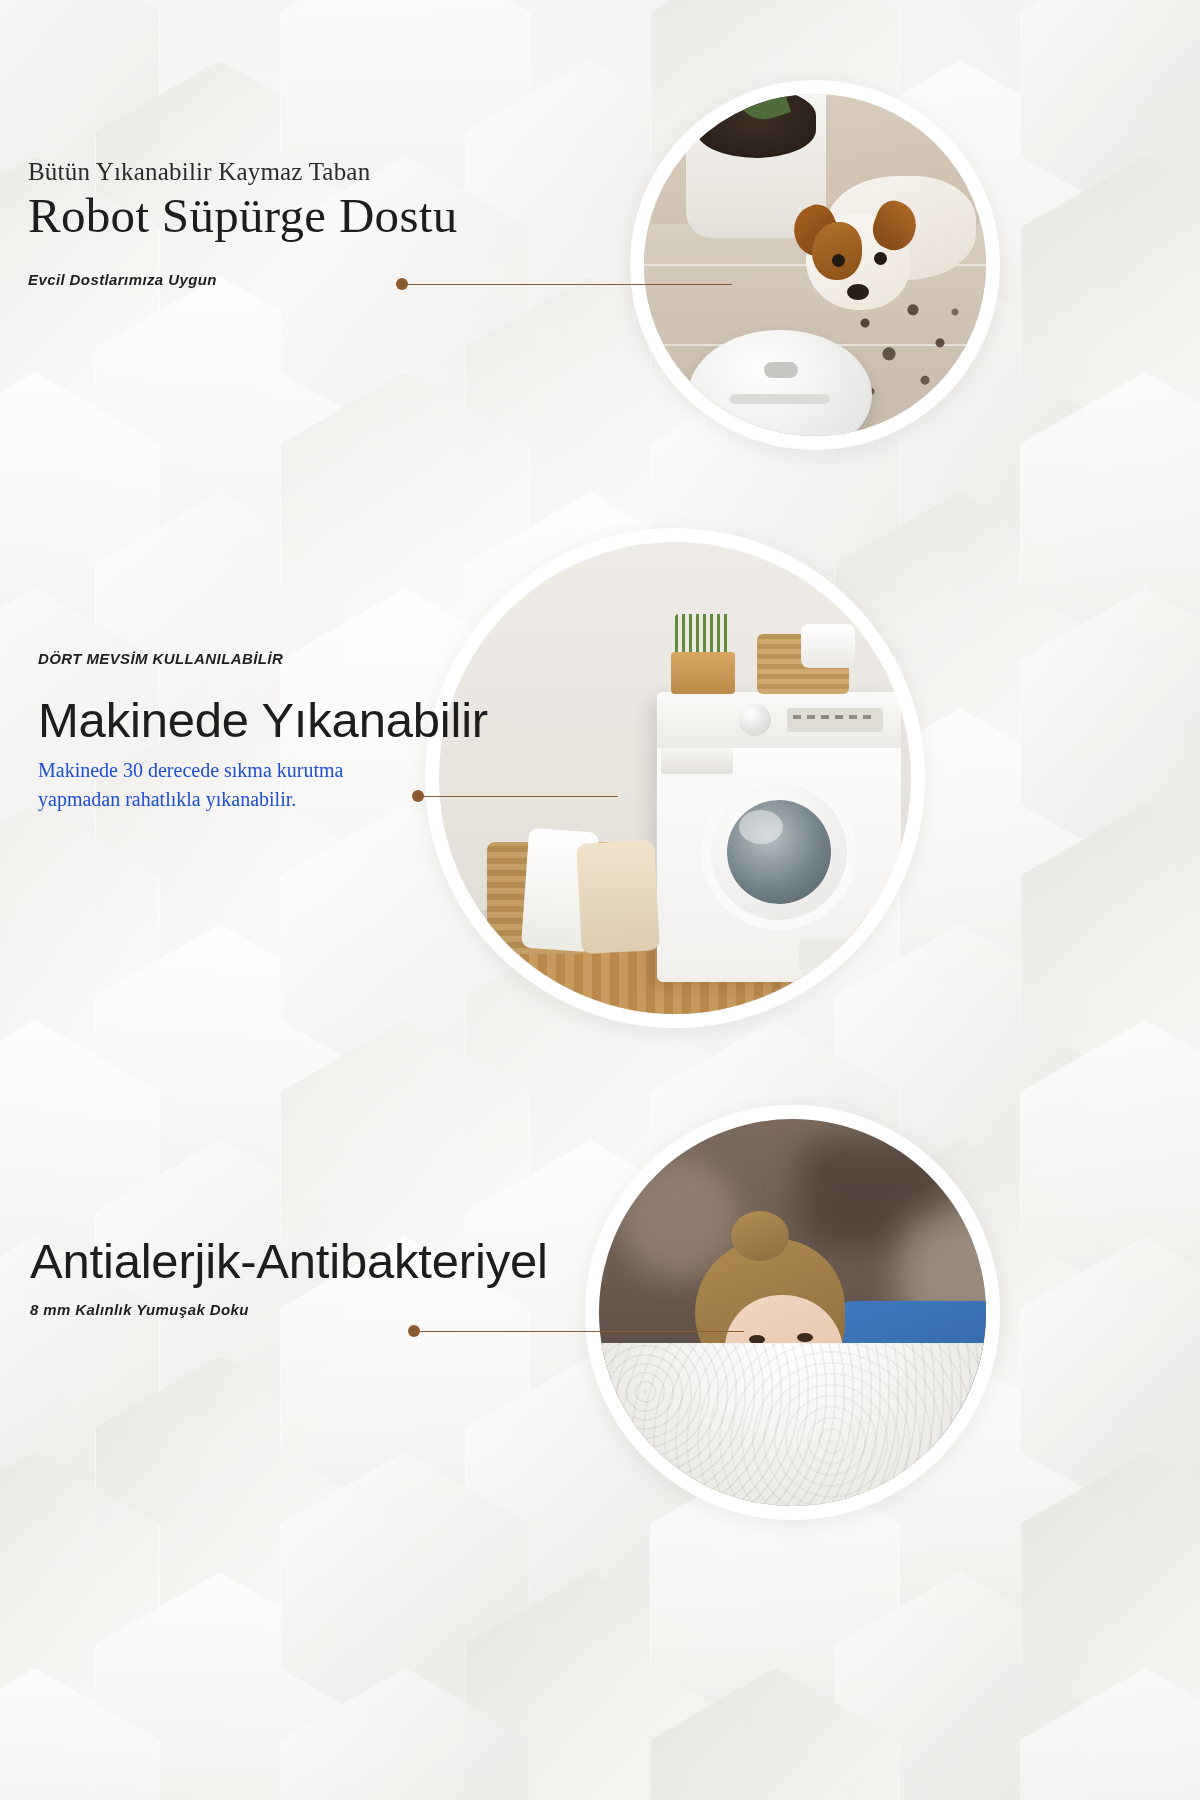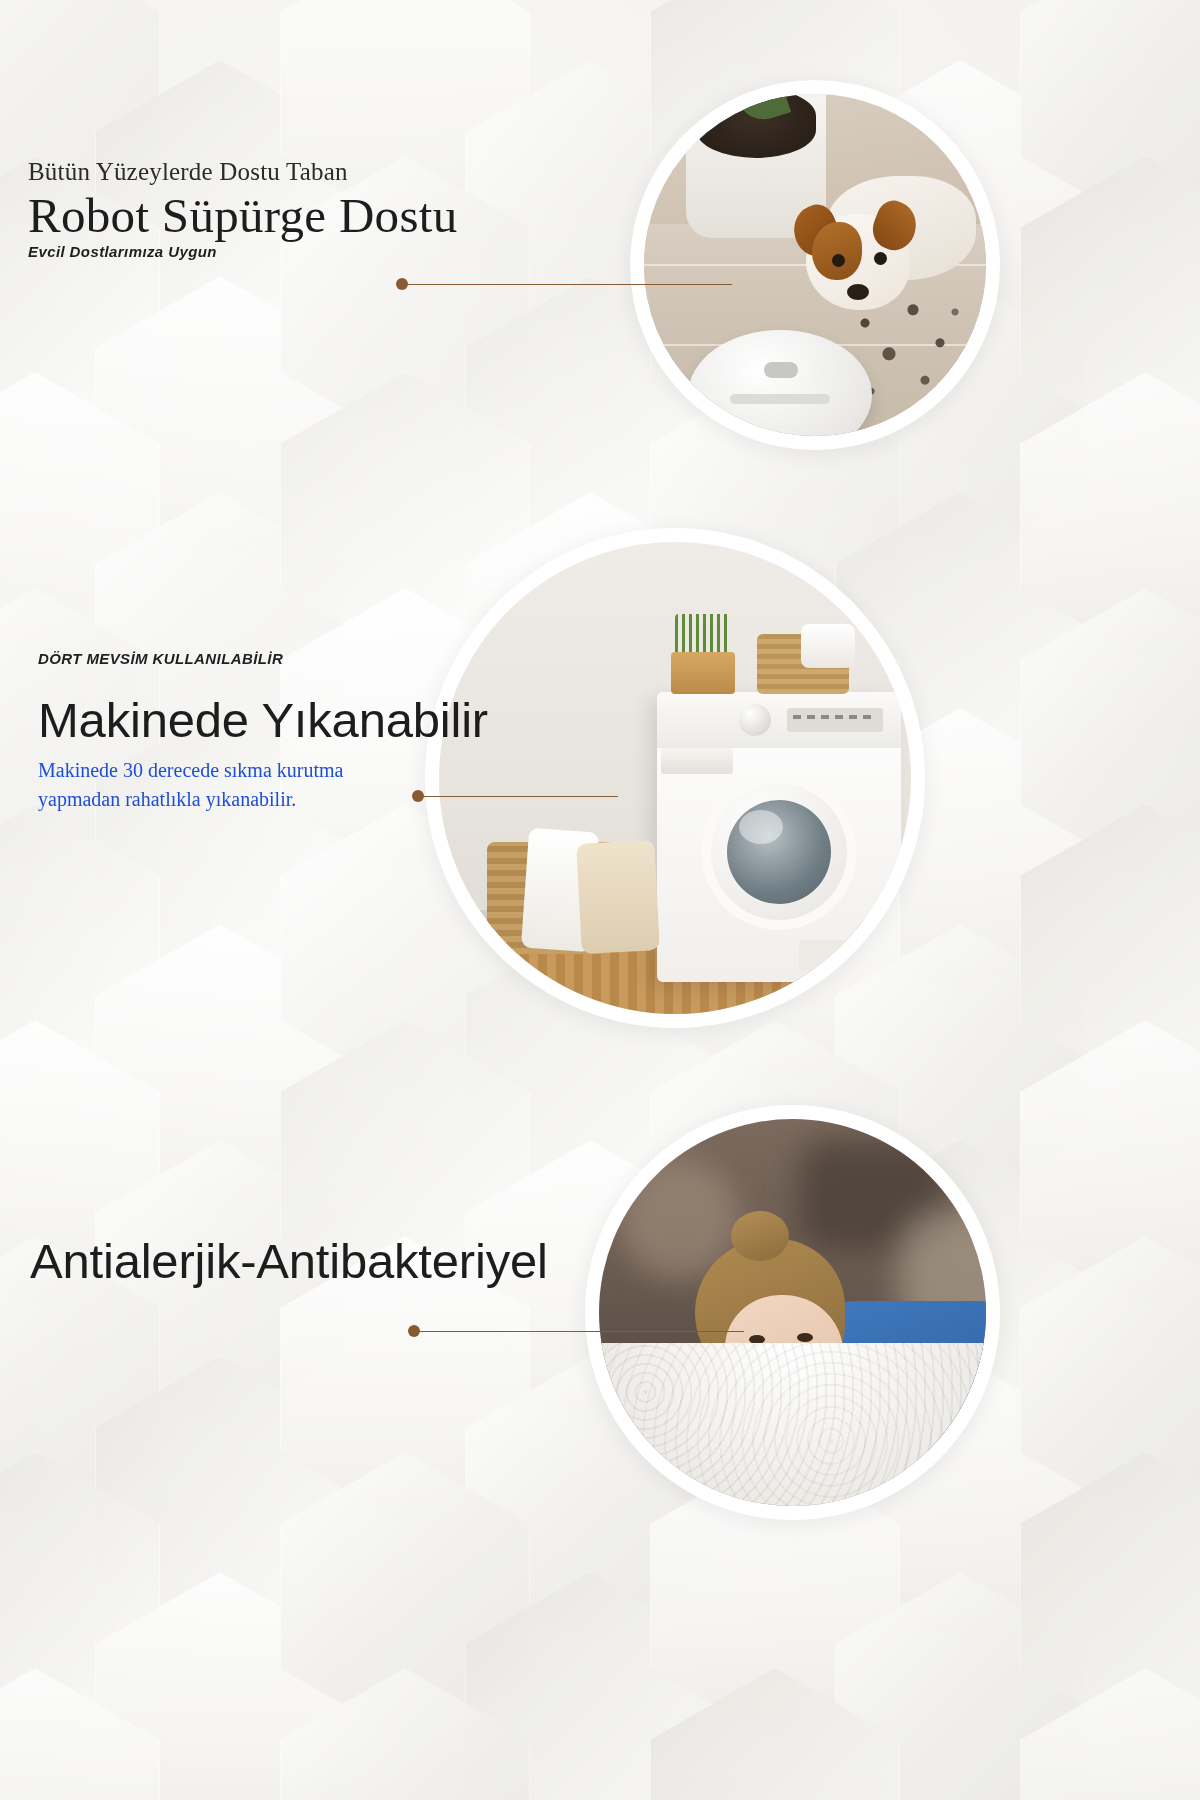--- a/index.html
+++ b/index.html
@@ -189,21 +189,21 @@
     font-size:16px;font-style:italic;color:#1f1f1f;letter-spacing:1.1px;
   }
   .body-serif{
     font-family:"Liberation Serif", serif;
     font-size:20px;color:#1d4ed8;line-height:1.45;
   }
 
   
   .t1{left:28px;top:158px;width:600px;}
   .t1 .l2{margin-top:4px;}
-  .t1 .l3{margin-top:0;}
+  .t1 .l3{margin-top:28px;}
 
   
   .t2{left:38px;top:650px;width:560px;}
   .t2 .l2{margin-top:14px;}
   .t2 .l3{margin-top:28px;}
   .t2 .l4{margin-top:10px;}
 
   
   .t3{left:30px;top:1228px;width:700px;}
   .t3 .l2{margin-top:8px;}
@@ -307,21 +307,21 @@
     <div class="p1-vac"></div>
     <div class="p1-vac-btn"></div>
     <div class="p1-vac-sensor"></div>
   </div>
 </div>
 
 <div class="dot" style="left:396px;top:278px;"></div>
 <div class="connector" style="left:402px;top:284px;width:330px;"></div>
 
 <div class="block t1">
-  <div class="eyebrow-serif l1">Bütün Yüzeylerde Dostu Taban</div>
+  <div class="eyebrow-serif l1">Bütün Yıkanabilir Kaymaz Taban</div>
   <div class="headline l2">Robot Süpürge Dostu</div>
   <div class="kicker-bold-italic l3">Evcil Dostlarımıza Uygun</div>
 </div>
 
 <div class="photo p2">
   <div class="photo-inner">
     <div class="p2-wall"></div>
     <div class="p2-floor"></div>
     <div class="p2-floor-shadow"></div>
     <div class="p2-machine"></div>
@@ -369,13 +369,14 @@
     <div class="p3-rug"></div>
     <div class="p3-rug-tex"></div>
   </div>
 </div>
 
 <div class="dot" style="left:408px;top:1325px;"></div>
 <div class="connector" style="left:414px;top:1331px;width:330px;"></div>
 
 <div class="block t3">
   <div class="headline-sans l2">Antialerjik-Antibakteriyel</div>
+  <div class="kicker-bold-italic l3">8 mm Kalınlık Yumuşak Doku</div>
 </div>
 
 </body></html>

